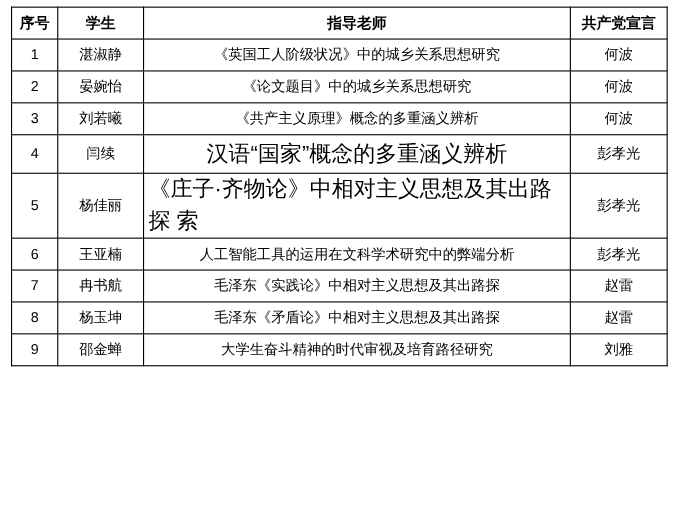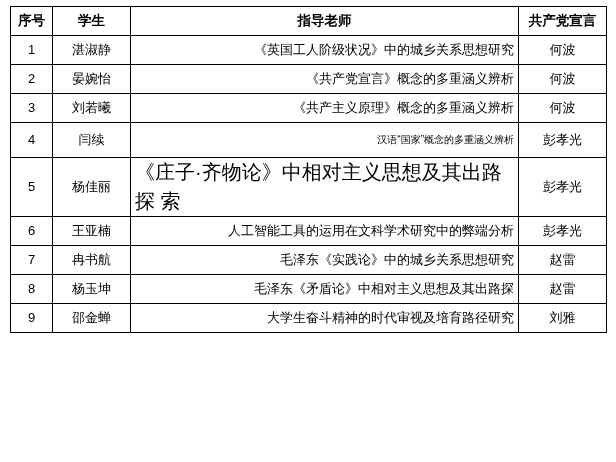--- a/index.html
+++ b/index.html
@@ -40,30 +40,30 @@
     height: 28px;
     font-size: 13.5px;
   }
   td.cell-no,
   td.cell-student,
   td.cell-advisor {
     text-align: center;
     white-space: nowrap;
   }
   td.cell-title {
-    text-align: right;
+    text-align: center;
   }
   tr.row-h28 td { height: 28px; }
   tr.row-h34 td { height: 34px; }
   tr.row-h52 td { height: 52px; }
 
   
   td.title-big {
-    font-size: 10px;
-    text-align: right;
+    font-size: 20px;
+    text-align: center;
   }
   td.title-big-left {
     font-size: 20px;
     text-align: left;
     padding-left: 26px;
   }
   td.title-two-line {
     text-align: center;
     font-size: 13px;
   }
@@ -94,21 +94,21 @@
   <tbody>
     <tr class="row-h28">
       <td class="cell-no">1</td>
       <td class="cell-student">湛淑静</td>
       <td class="cell-title title-indent">《英国工人阶级状况》中的城乡关系思想研究</td>
       <td class="cell-advisor">何波</td>
     </tr>
     <tr class="row-h28">
       <td class="cell-no">2</td>
       <td class="cell-student">晏婉怡</td>
-      <td class="cell-title title-indent">《共产党宣言》概念的多重涵义辨析</td>
+      <td class="cell-title title-indent">《论文题目》中的城乡关系思想研究</td>
       <td class="cell-advisor">何波</td>
     </tr>
     <tr class="row-h28">
       <td class="cell-no">3</td>
       <td class="cell-student">刘若曦</td>
       <td class="cell-title title-indent">《共产主义原理》概念的多重涵义辨析</td>
       <td class="cell-advisor">何波</td>
     </tr>
     <tr class="row-h34">
       <td class="cell-no">4</td>
@@ -127,21 +127,21 @@
     </tr>
     <tr class="row-h28">
       <td class="cell-no">6</td>
       <td class="cell-student">王亚楠</td>
       <td class="cell-title title-indent">人工智能工具的运用在文科学术研究中的弊端分析</td>
       <td class="cell-advisor">彭孝光</td>
     </tr>
     <tr class="row-h28">
       <td class="cell-no">7</td>
       <td class="cell-student">冉书航</td>
-      <td class="cell-title title-indent">毛泽东《实践论》中的城乡关系思想研究</td>
+      <td class="cell-title title-indent">毛泽东《实践论》中相对主义思想及其出路探</td>
       <td class="cell-advisor">赵雷</td>
     </tr>
     <tr class="row-h28">
       <td class="cell-no">8</td>
       <td class="cell-student">杨玉坤</td>
       <td class="cell-title title-indent">毛泽东《矛盾论》中相对主义思想及其出路探</td>
       <td class="cell-advisor">赵雷</td>
     </tr>
     <tr class="row-h28">
       <td class="cell-no">9</td>

